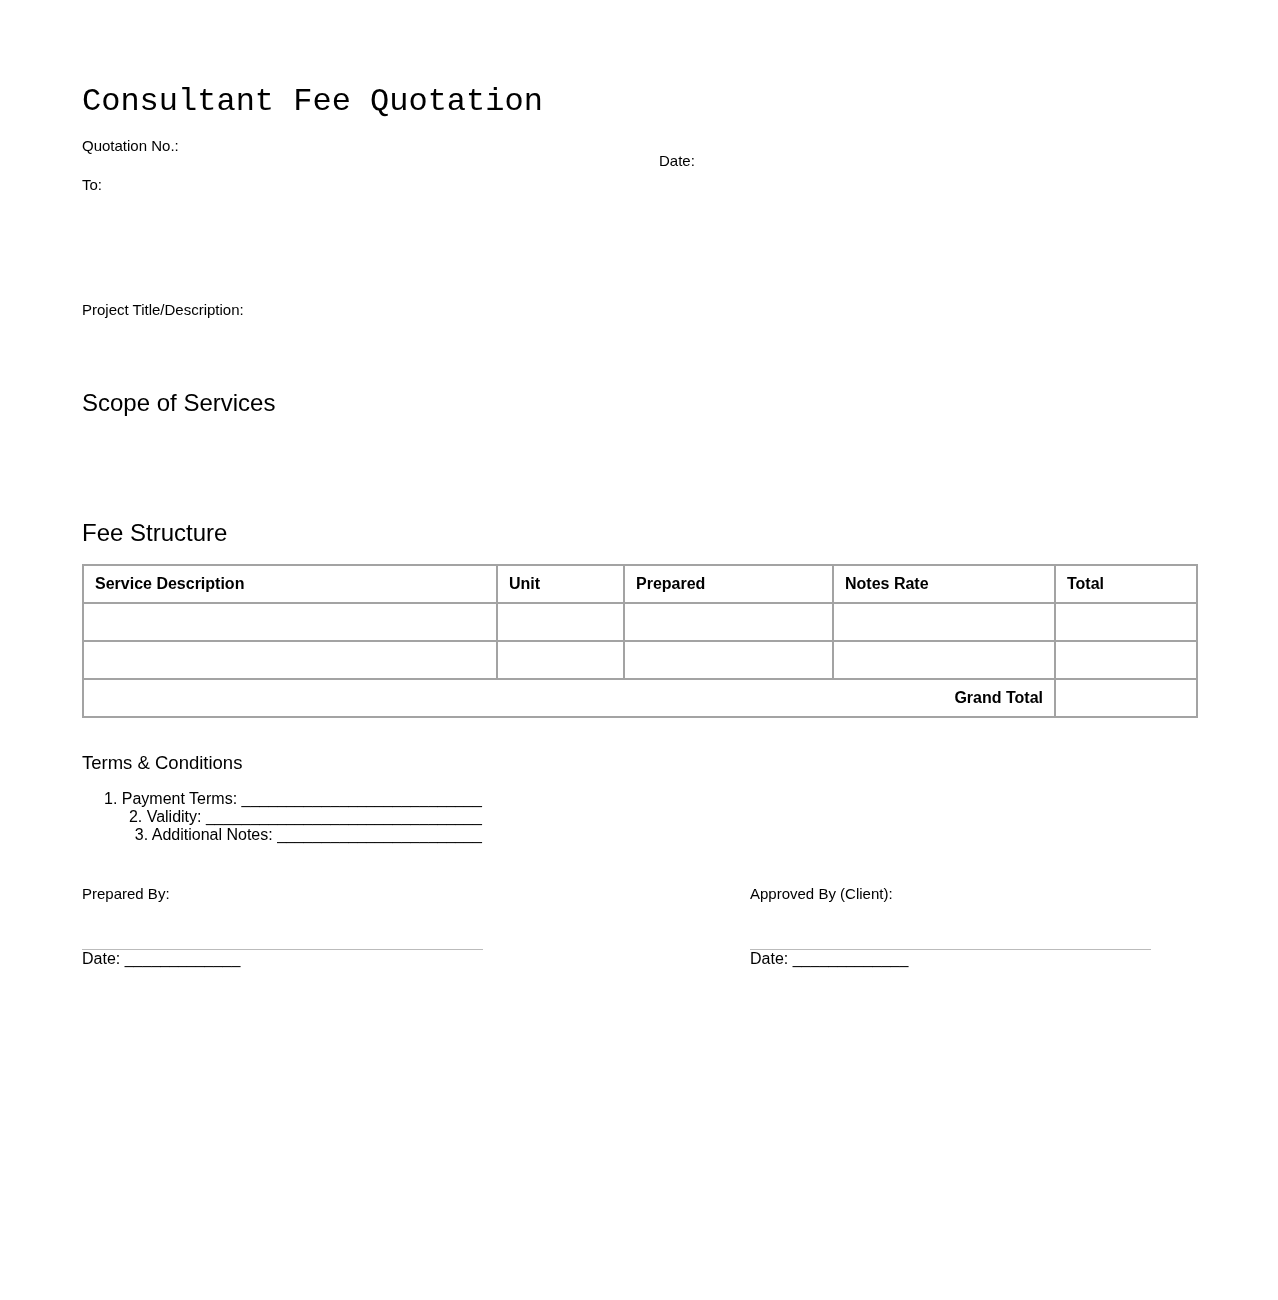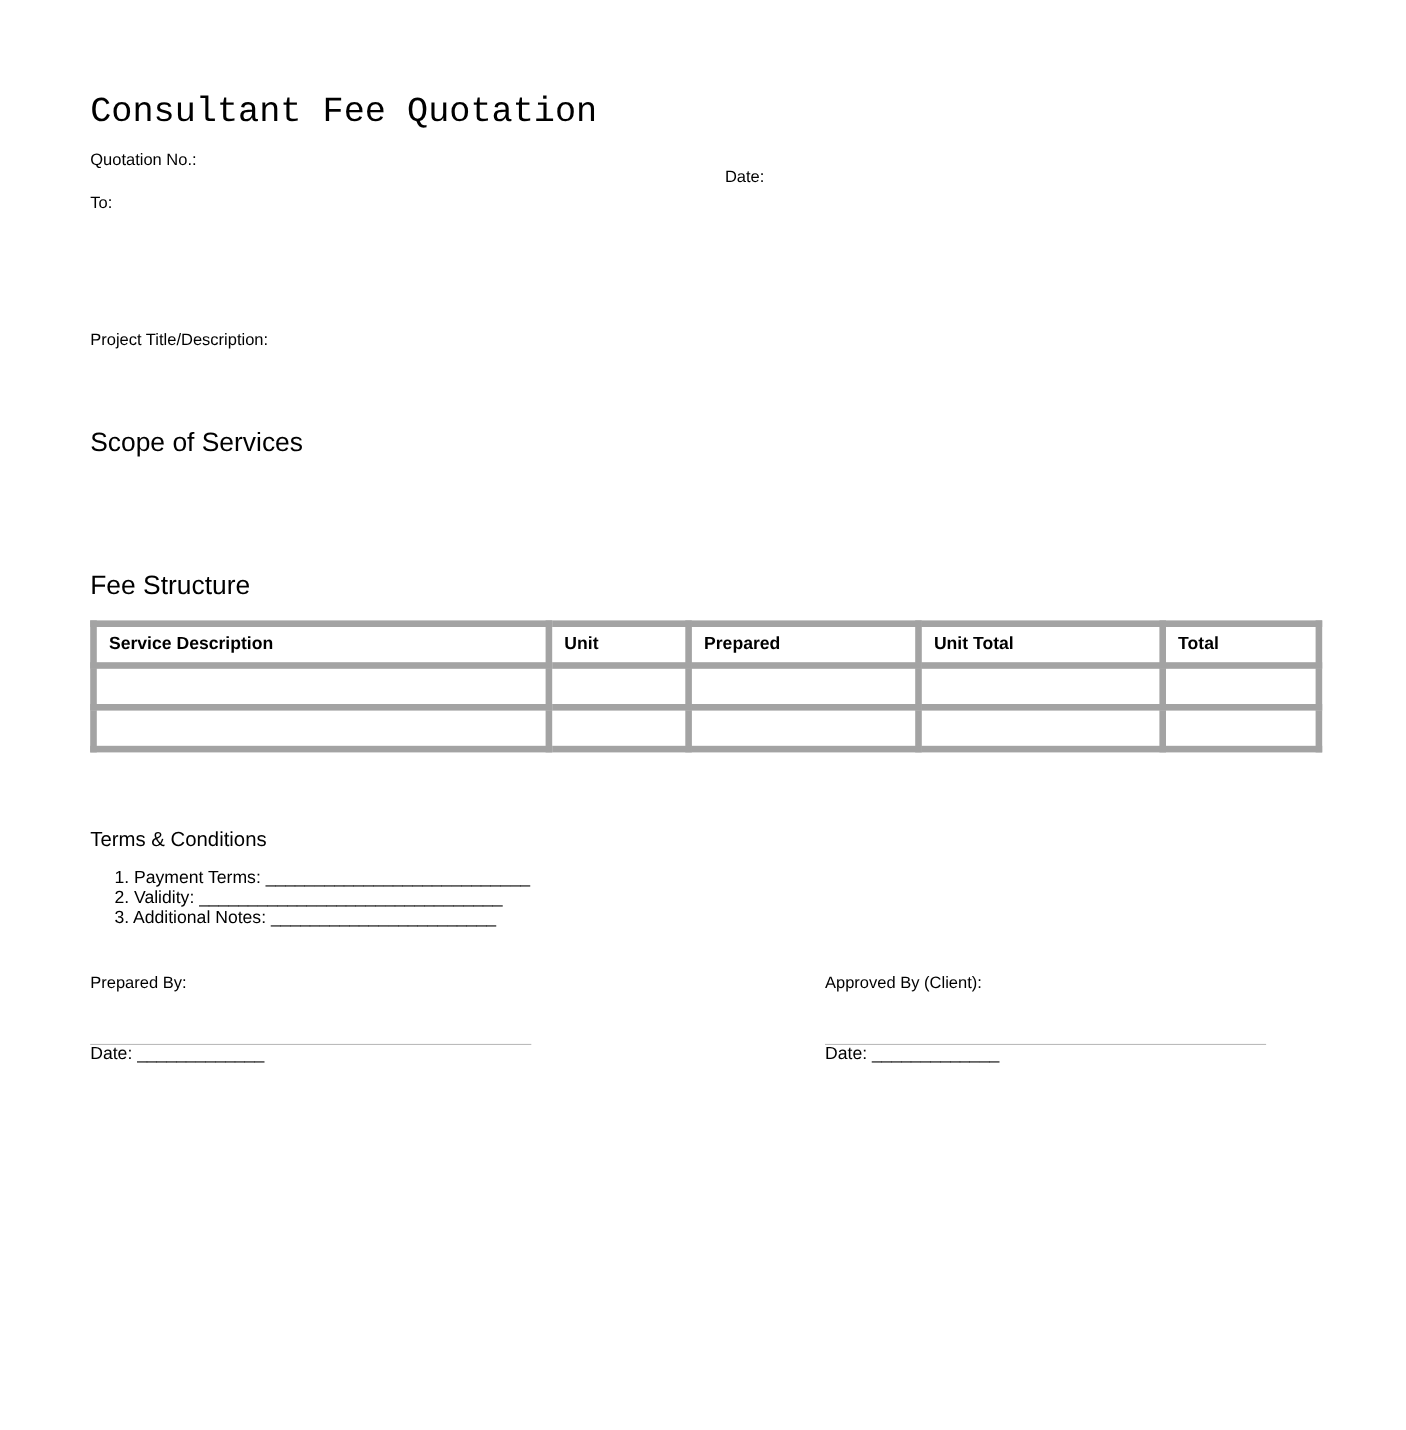--- a/index.html
+++ b/index.html
@@ -58,21 +58,21 @@
     table.fee-table {
       position: absolute;
       top: 564px;
       left: 0;
       width: 1114px;
       border-collapse: collapse;
       table-layout: fixed;
     }
     table.fee-table th,
     table.fee-table td {
-      border: 6px solid #a3a3a3;
+      border: 2px solid #a3a3a3;
       height: 38px;
       padding: 0 11px;
       font-size: 16px;
       text-align: left;
       vertical-align: middle;
       box-sizing: border-box;
     }
     table.fee-table th {
       font-weight: bold;
     }
@@ -82,20 +82,21 @@
     }
     .terms-list {
       position: absolute;
       top: 790px;
       left: 22px;
       margin: 0;
       padding: 0;
       list-style: none;
       font-size: 16px;
       line-height: 18px;
+      text-align: right;
     }
     .terms-list li {
       white-space: nowrap;
     }
     .sig-block {
       position: absolute;
       top: 885px;
       width: 402px;
     }
     .sig-label {
@@ -140,37 +141,41 @@
       <col style="width:127px">
       <col style="width:209px">
       <col style="width:222px">
       <col style="width:142px">
     </colgroup>
     <thead>
       <tr>
         <th>Service Description</th>
         <th>Unit</th>
         <th>Prepared</th>
-        <th>Unit Total</th>
+        <th>Notes Rate</th>
         <th>Total</th>
       </tr>
     </thead>
     <tbody>
       <tr>
         <td></td>
         <td></td>
         <td></td>
         <td></td>
         <td></td>
       </tr>
       <tr>
         <td></td>
         <td></td>
         <td></td>
         <td></td>
+        <td></td>
+      </tr>
+      <tr>
+        <td colspan="4" class="grand-total-label">Grand Total</td>
         <td></td>
       </tr>
     </tbody>
   </table>
 
   <h3 class="sub-heading" style="top:752px;">Terms &amp; Conditions</h3>
 
   <ol class="terms-list">
     <li>1. Payment Terms: ___________________________</li>
     <li>2. Validity: _______________________________</li>

